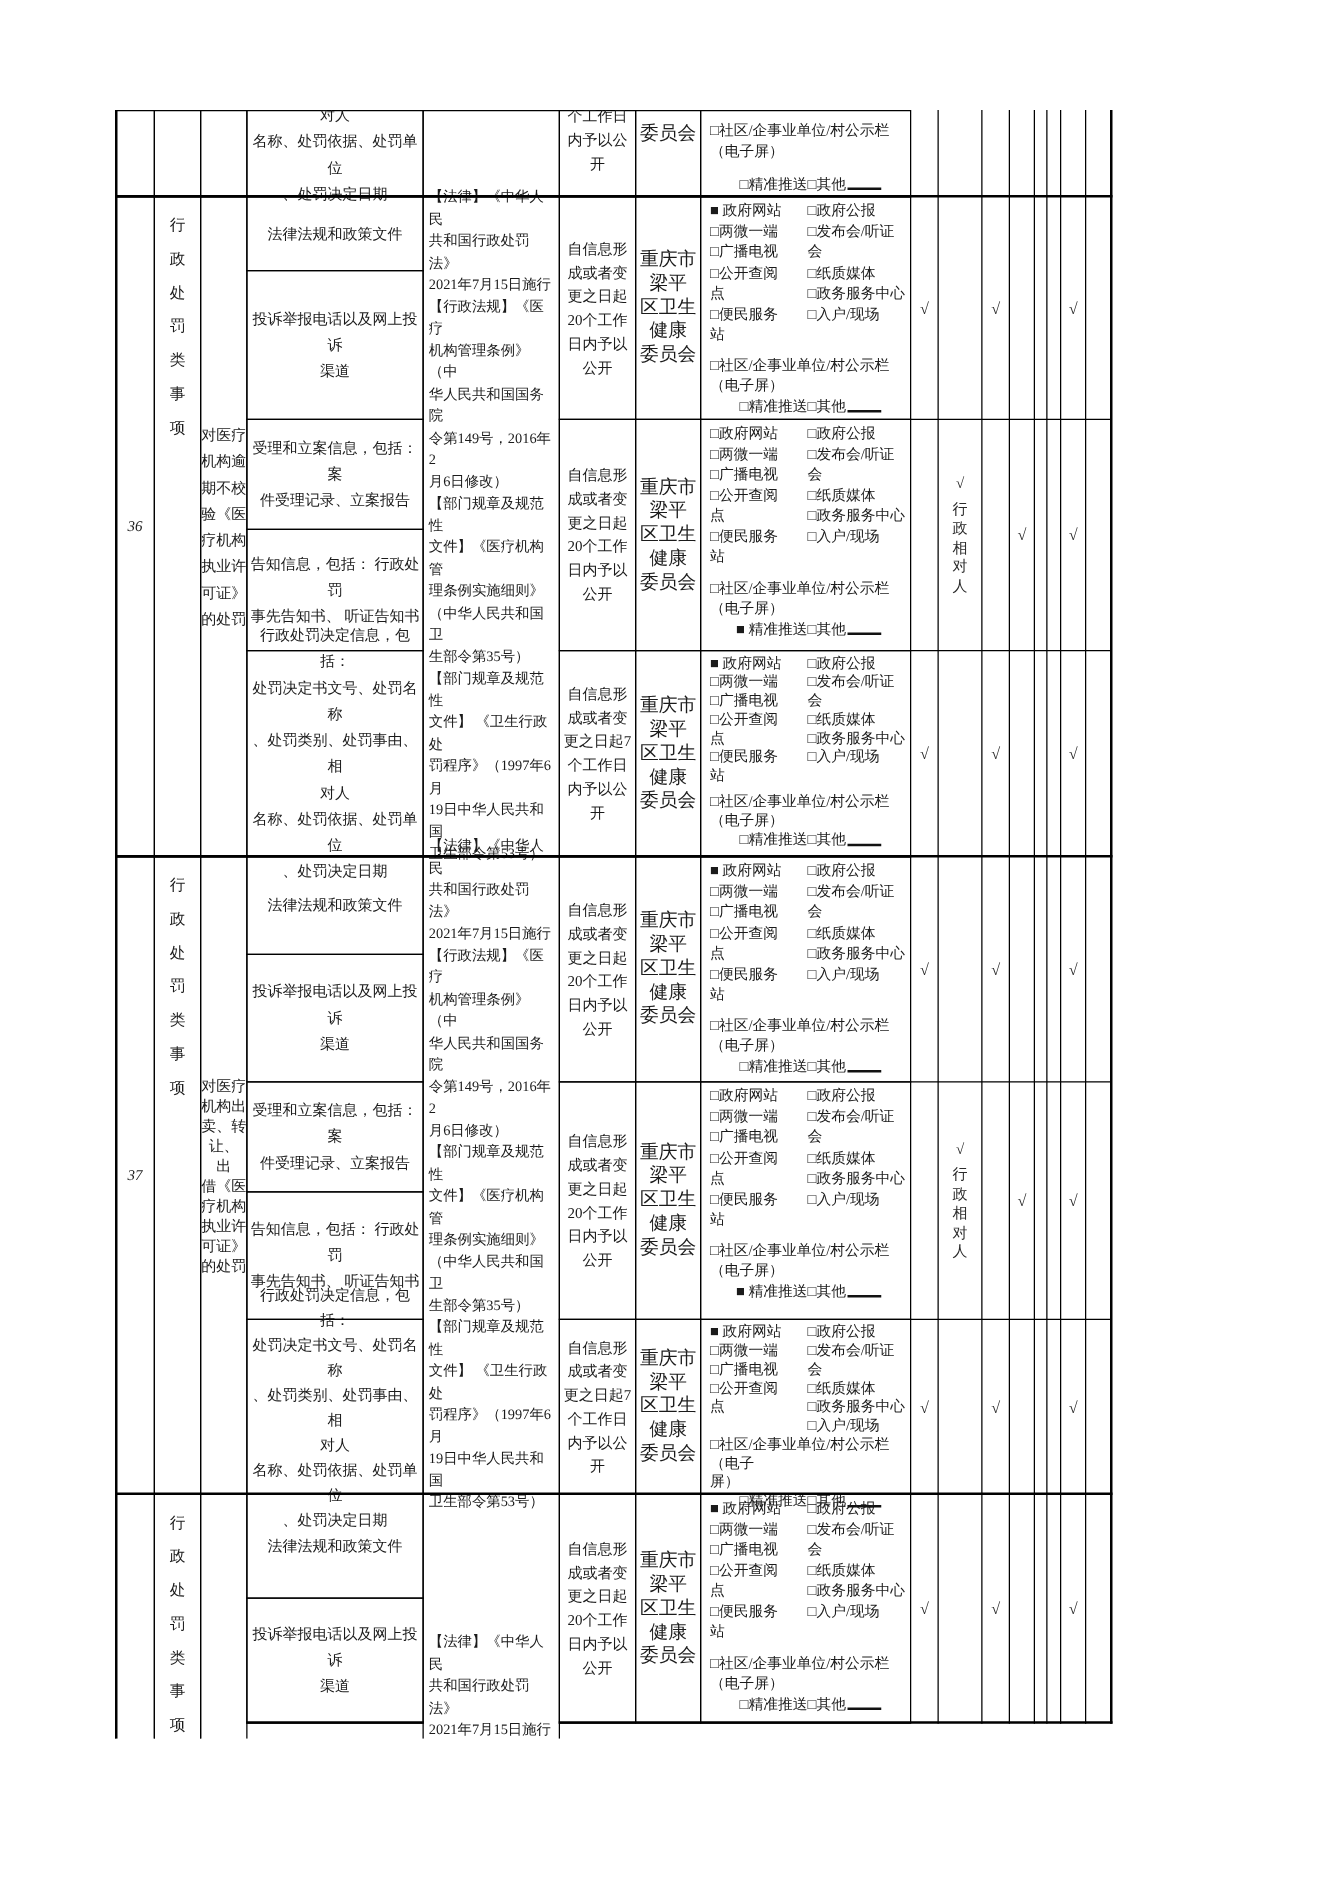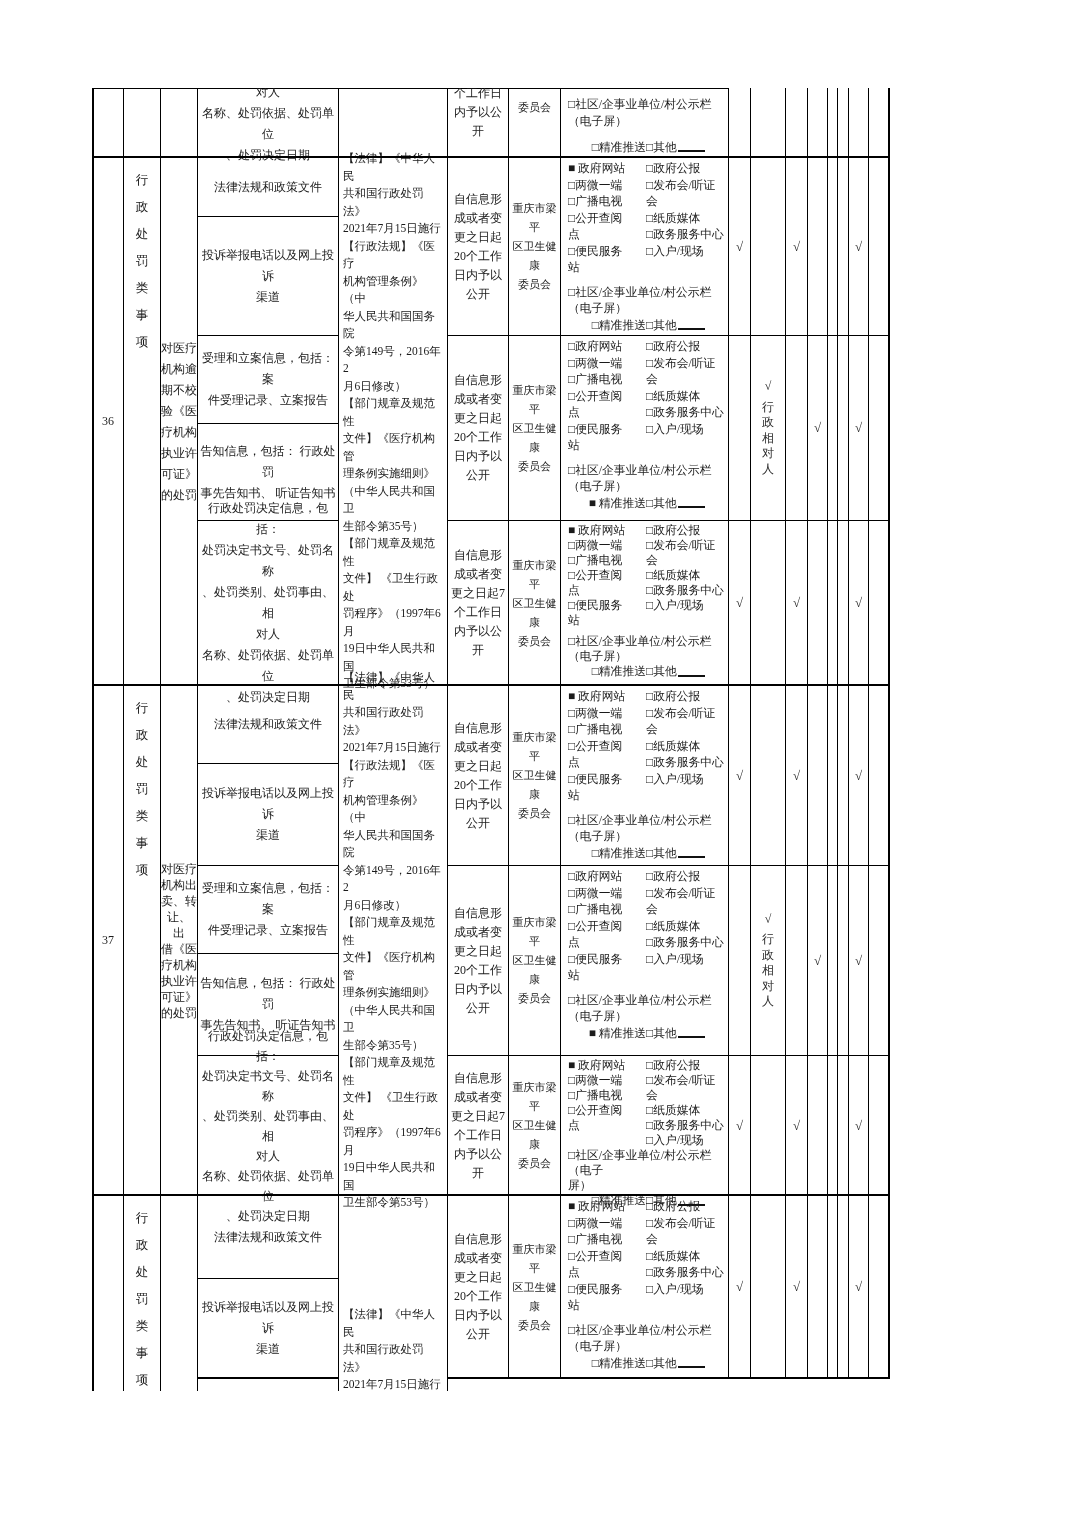--- a/index.html
+++ b/index.html
@@ -7,22 +7,22 @@
         font-family:"Liberation Serif","DejaVu Serif",serif;color:#1b1b1b;}
   .cell{position:absolute;box-sizing:border-box;border:1px solid #000;}
   .nb{border-bottom:none;}
   .flexc{display:flex;align-items:center;justify-content:center;}
   .pre{white-space:pre-line;}
   .txc{text-align:center;}
   .item{font-size:12px;line-height:21px;}
   .lh16{line-height:16px;}
   .legal{font-size:11.5px;line-height:17.5px;text-align:left;padding:0 2px 0 4px;}
   .time{font-size:12px;line-height:19px;}
-  .unit{font-size:11px;line-height:19px;}
-  .num{font-size:12px;}
+  .unit{font-size:15px;line-height:19px;}
+  .num{font-size:12px;font-style:italic;}
   .cat{font-size:12.5px;line-height:27px;padding-top:9px;text-align:center;white-space:pre-line;}
   .desc{font-size:12px;}
   .cbx{font-size:11.8px;line-height:16.5px;padding:2px 2px 0 7px;}
   .cbx.lh15{line-height:15px;}
   .cols{display:flex;}
   .lcol{width:78px;flex:none;}
   .rcol{flex:1;}
   .g8{margin-top:8px;} .g6{margin-top:6px;} .g0{margin-top:0;}
   .bot{display:flex;text-align:right;}
   .pushw{width:78px;flex:none;}

